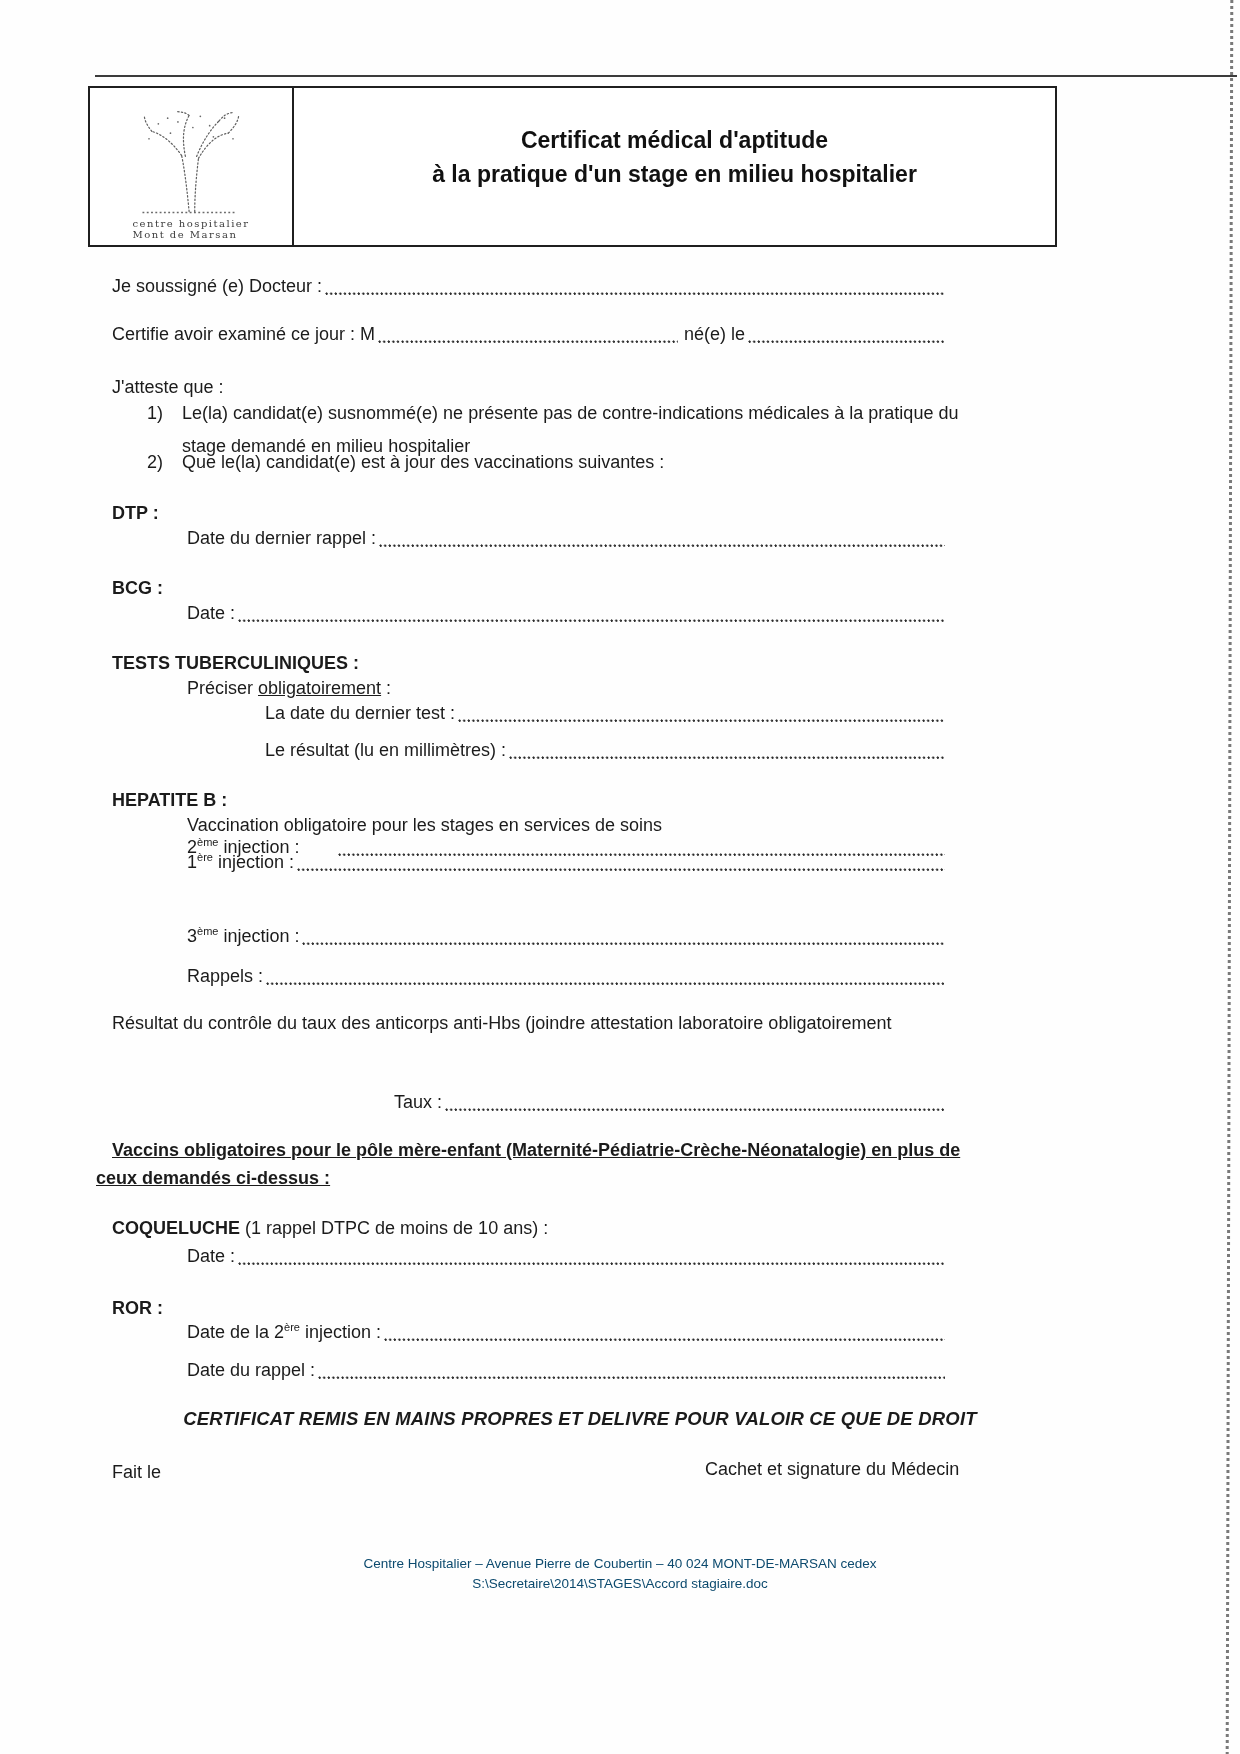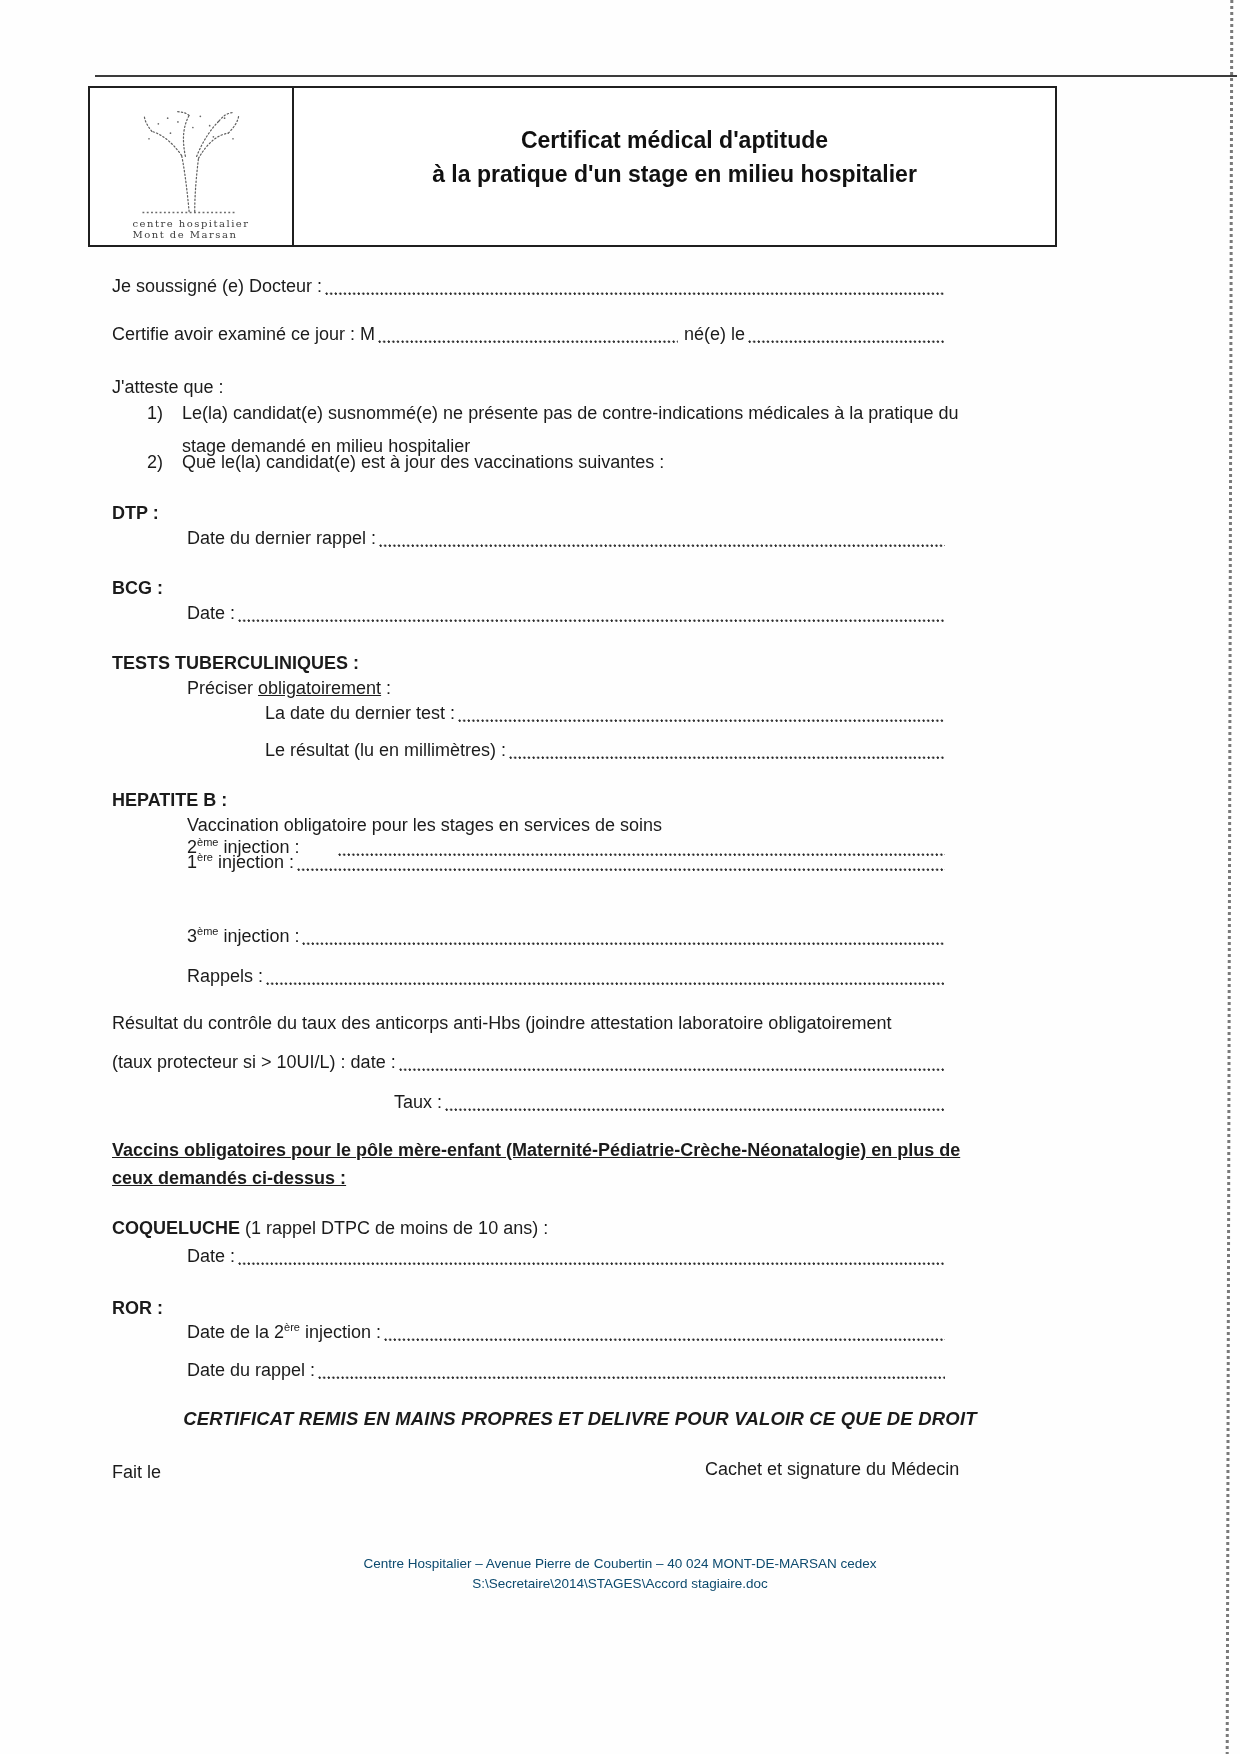--- a/index.html
+++ b/index.html
@@ -164,31 +164,28 @@
   <div class="line" style="left:187px; top:926px; right:295px;">
     <span><span>3</span><sup>ème</sup><span> injection :</span></span><span class="leader"></span>
   </div>
   <div class="line" style="left:187px; top:966px; right:295px;">
     <span>Rappels :</span><span class="leader"></span>
   </div>
 
   <div class="line" style="left:112px; top:1013px;">
     <span>Résultat du contrôle du taux des anticorps anti-Hbs (joindre attestation laboratoire obligatoirement</span>
   </div>
-  <div class="line" style="left:112px; top:1052px; right:295px;">
-    <span>(taux protecteur si &gt; 10UI/L) : date :</span><span class="leader"></span>
-  </div>
   <div class="line" style="left:394px; top:1092px; right:295px;">
     <span>Taux :</span><span class="leader"></span>
   </div>
 
   <div class="line b" style="left:112px; top:1140px;">
     <span class="u">Vaccins obligatoires pour le pôle mère-enfant (Maternité-Pédiatrie-Crèche-Néonatalogie) en plus de</span>
   </div>
-  <div class="line b" style="left:112px; top:1168px;">
+  <div class="line b" style="left:96px; top:1168px;">
     <span class="u">ceux demandés ci-dessus :</span>
   </div>
 
   <div class="line" style="left:112px; top:1218px;">
     <span class="b">COQUELUCHE</span><span> (1 rappel DTPC de moins de 10 ans) :</span>
   </div>
   <div class="line" style="left:187px; top:1246px; right:295px;">
     <span>Date :</span><span class="leader"></span>
   </div>
 

